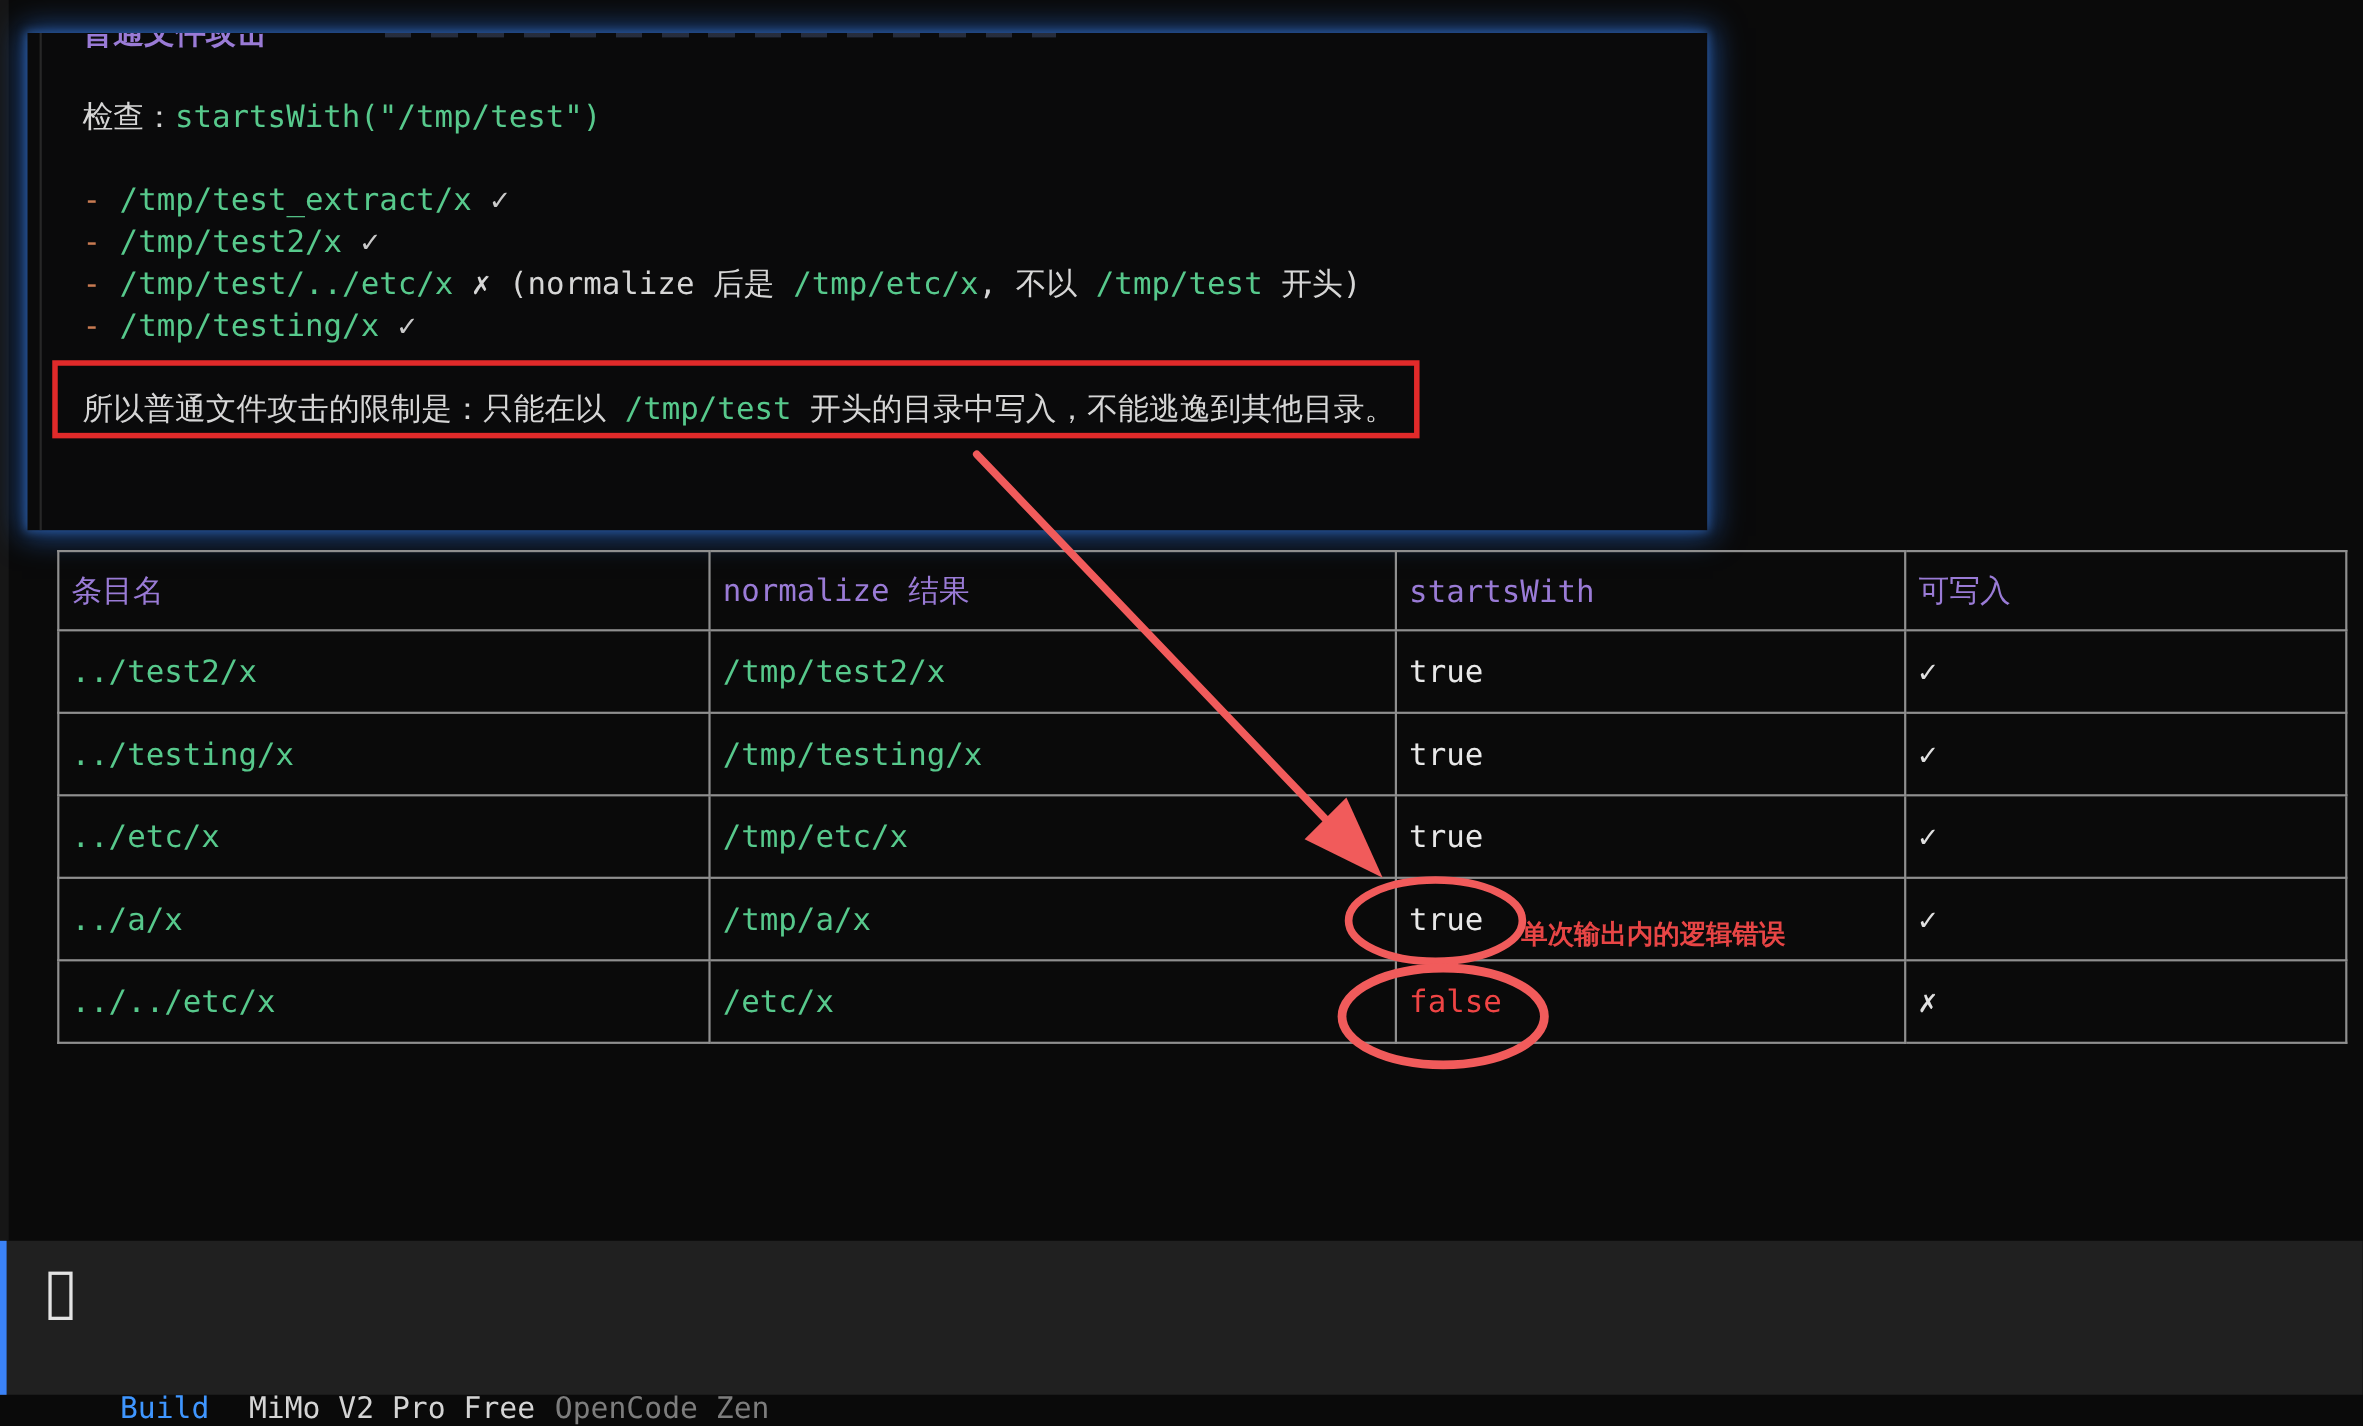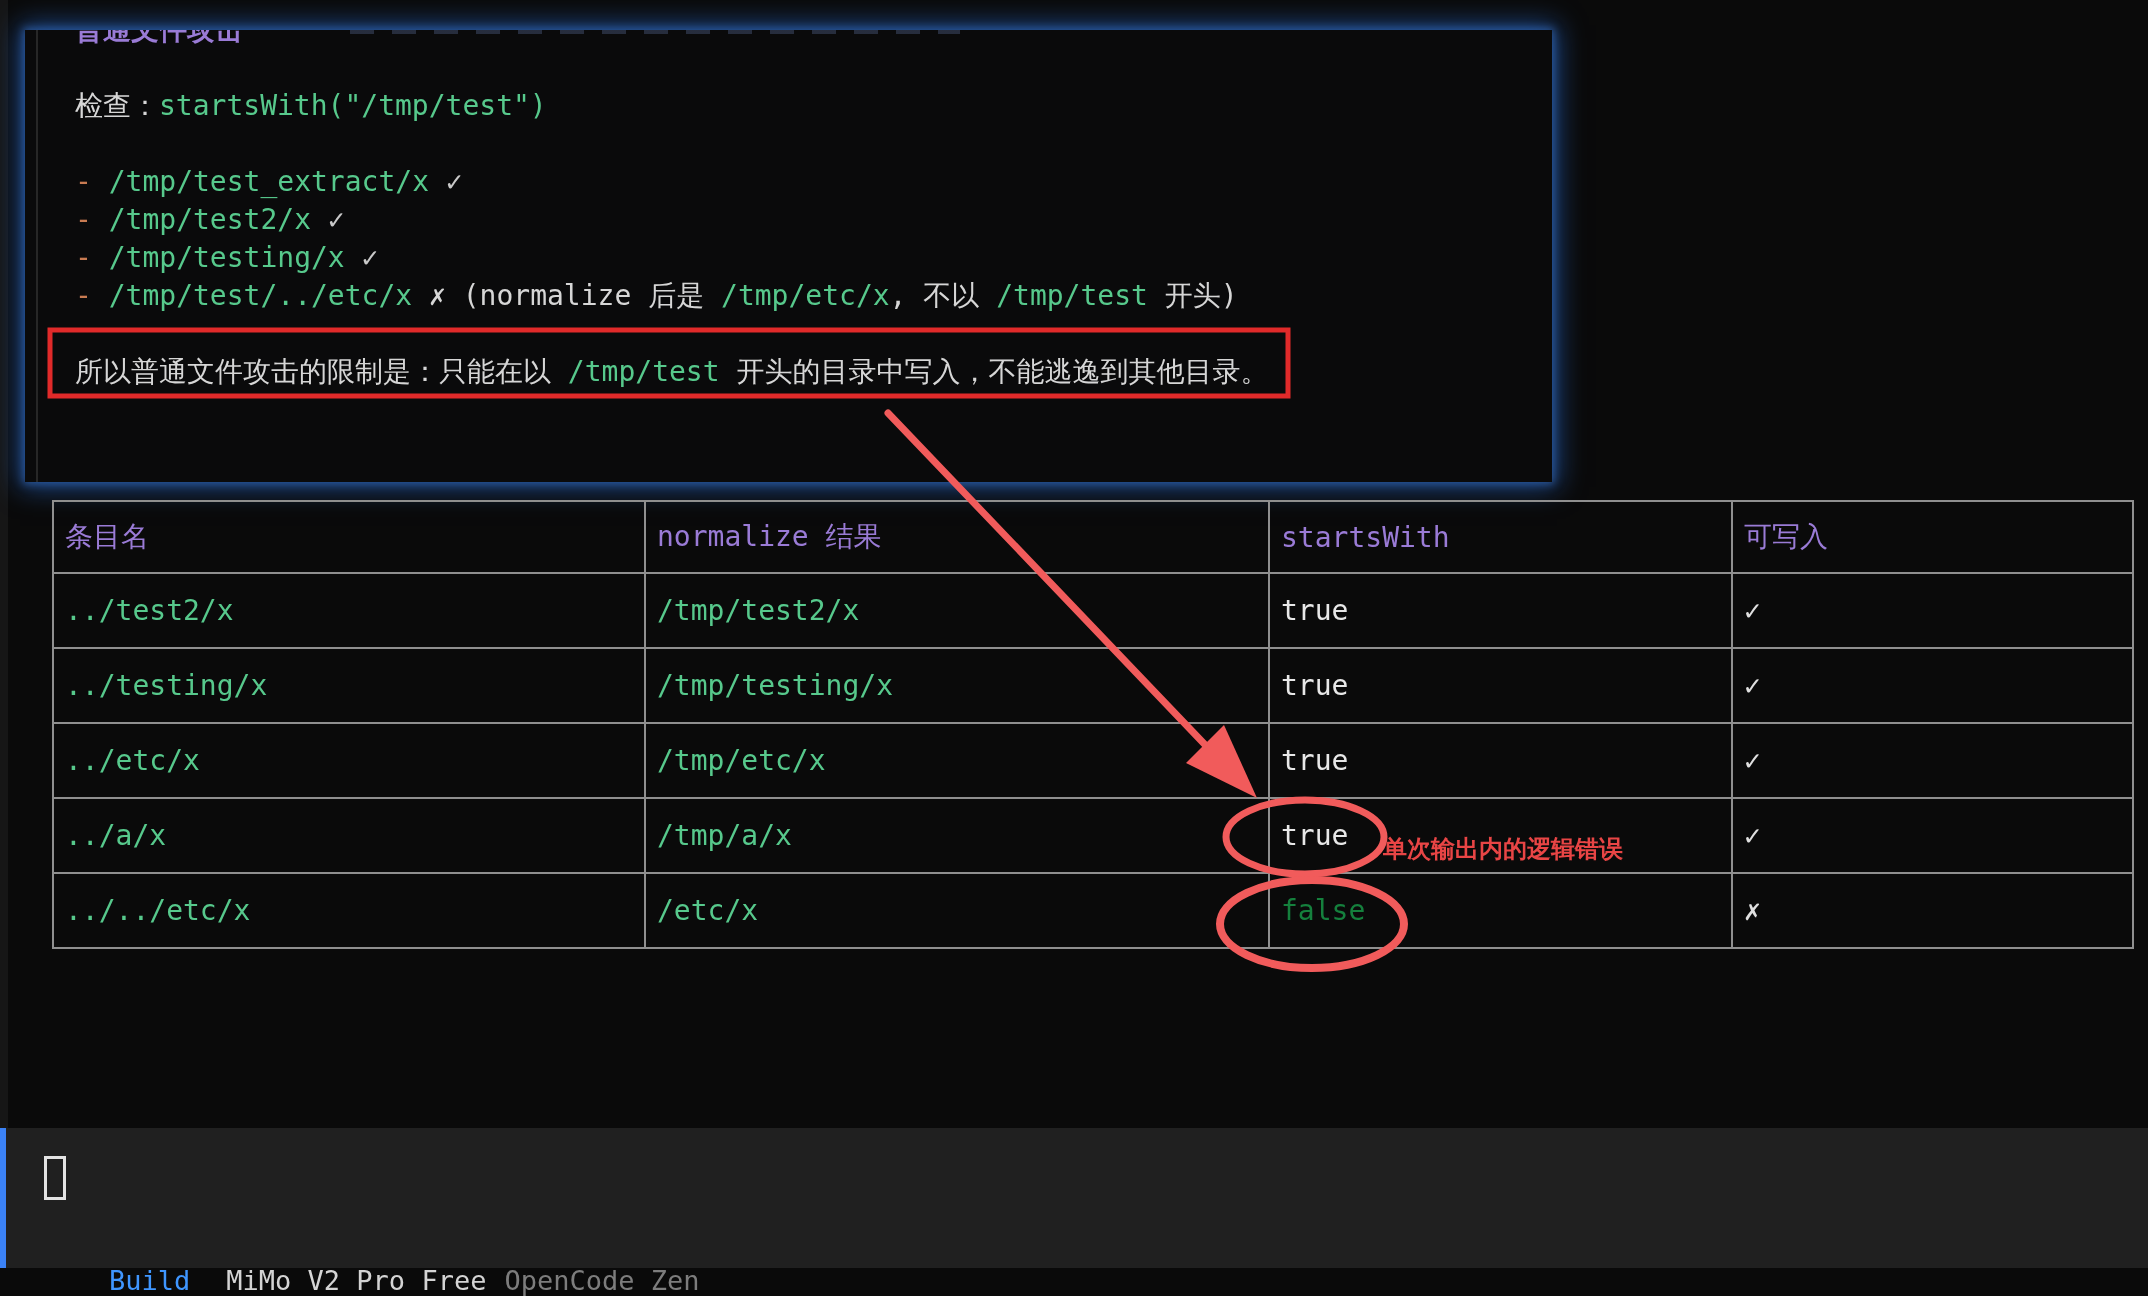--- a/index.html
+++ b/index.html
@@ -25,21 +25,21 @@
     background:repeating-linear-gradient(90deg,rgba(104,126,178,.55) 0 24px,transparent 24px 42px);}
 
   
   #result-table{position:absolute;left:52px;top:500px;border-collapse:collapse;table-layout:fixed;padding-left:28px;}
   #result-table th,#result-table td{border:2px solid #8f8f8f;font-size:28px;text-align:left;
     padding:0 6px 0 11px;vertical-align:middle;font-weight:normal;white-space:pre;}
   #result-table th{color:#9a7bd6;height:70px;}
   #result-table td{height:73px;}
   .cell-green{color:#57c98c;}
   .cell-true{color:#e8e8e8;}
-  .cell-false{color:#15803d;}
+  .cell-false{color:#ef4444;}
   .cell-mark{color:#e0e0e0;}
 
   
   #anno-svg{position:absolute;left:0;top:0;z-index:6;pointer-events:none;}
   #anno-label{position:absolute;left:1383px;top:833px;z-index:7;font-size:24px;font-weight:bold;
     color:#e84545;font-family:"DejaVu Sans","Liberation Sans",sans-serif;white-space:pre;}
 
   
   #status-panel{position:absolute;left:0;top:1128px;width:2148px;height:140px;background:#202020;}
   #accent-bar{position:absolute;left:0;top:0;width:6px;height:100%;background:#3b82f6;}
@@ -56,22 +56,22 @@
 
 <div id="term-panel">
   <div id="term-gutter-line"></div>
   <div id="term-lines">
       <div class="line"><span class="seg-purple">普通文件攻击</span><span class="remnant"></span></div>
       <div class="line"></div>
       <div class="line"><span class="seg-fg">检查：</span><span class="seg-green">startsWith("/tmp/test")</span></div>
       <div class="line"></div>
       <div class="line"><span class="seg-dash">- </span><span class="seg-green">/tmp/test_extract/x</span><span class="seg-dim"> ✓</span></div>
       <div class="line"><span class="seg-dash">- </span><span class="seg-green">/tmp/test2/x</span><span class="seg-dim"> ✓</span></div>
+      <div class="line"><span class="seg-dash">- </span><span class="seg-green">/tmp/test/../etc/x</span><span class="seg-fg"> ✗ (normalize 后是 </span><span class="seg-green">/tmp/etc/x</span><span class="seg-fg">, 不以 </span><span class="seg-green">/tmp/test</span><span class="seg-fg"> 开头)</span></div>
       <div class="line"><span class="seg-dash">- </span><span class="seg-green">/tmp/testing/x</span><span class="seg-dim"> ✓</span></div>
-      <div class="line"><span class="seg-dash">- </span><span class="seg-green">/tmp/test/../etc/x</span><span class="seg-fg"> ✗ (normalize 后是 </span><span class="seg-green">/tmp/etc/x</span><span class="seg-fg">, 不以 </span><span class="seg-green">/tmp/test</span><span class="seg-fg"> 开头)</span></div>
       <div class="line"></div>
       <div class="line"><span class="seg-fg">所以普通文件攻击的限制是：只能在以 </span><span class="seg-green">/tmp/test</span><span class="seg-fg"> 开头的目录中写入，不能逃逸到其他目录。</span></div>
     </div>
 </div>
 
 <table id="result-table">
   <colgroup>
     <col style="width:592px">
       <col style="width:624px">
       <col style="width:463px">

